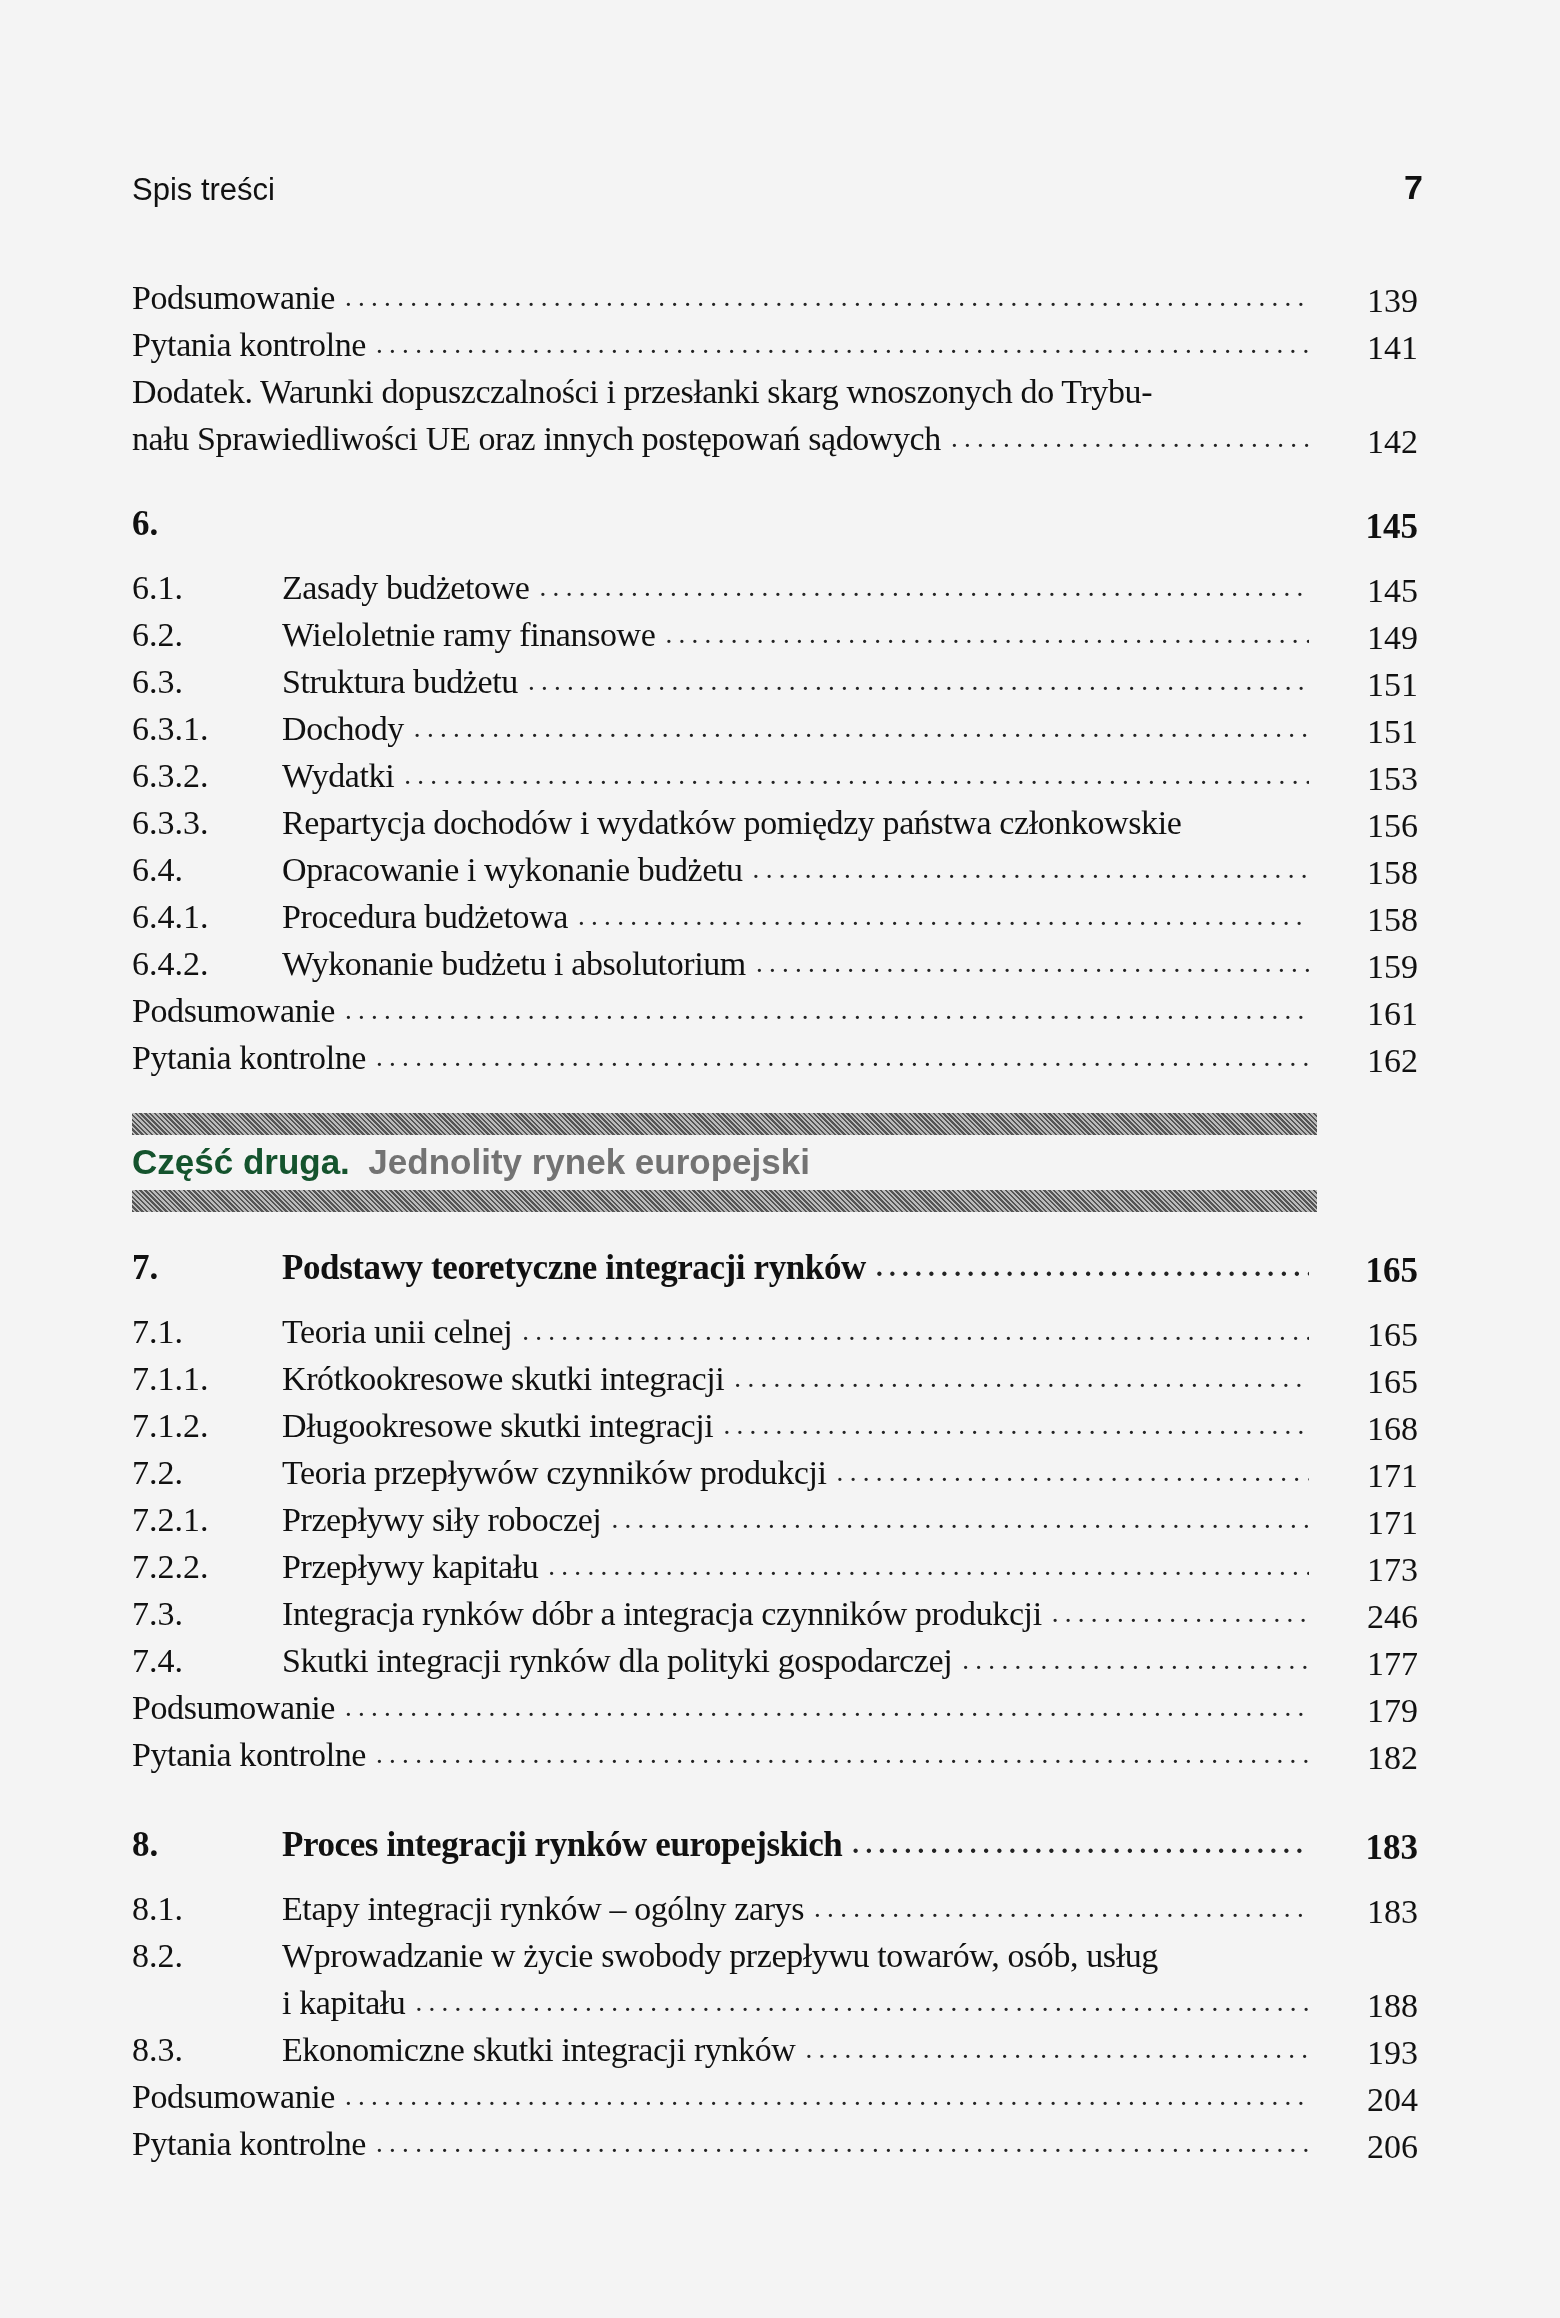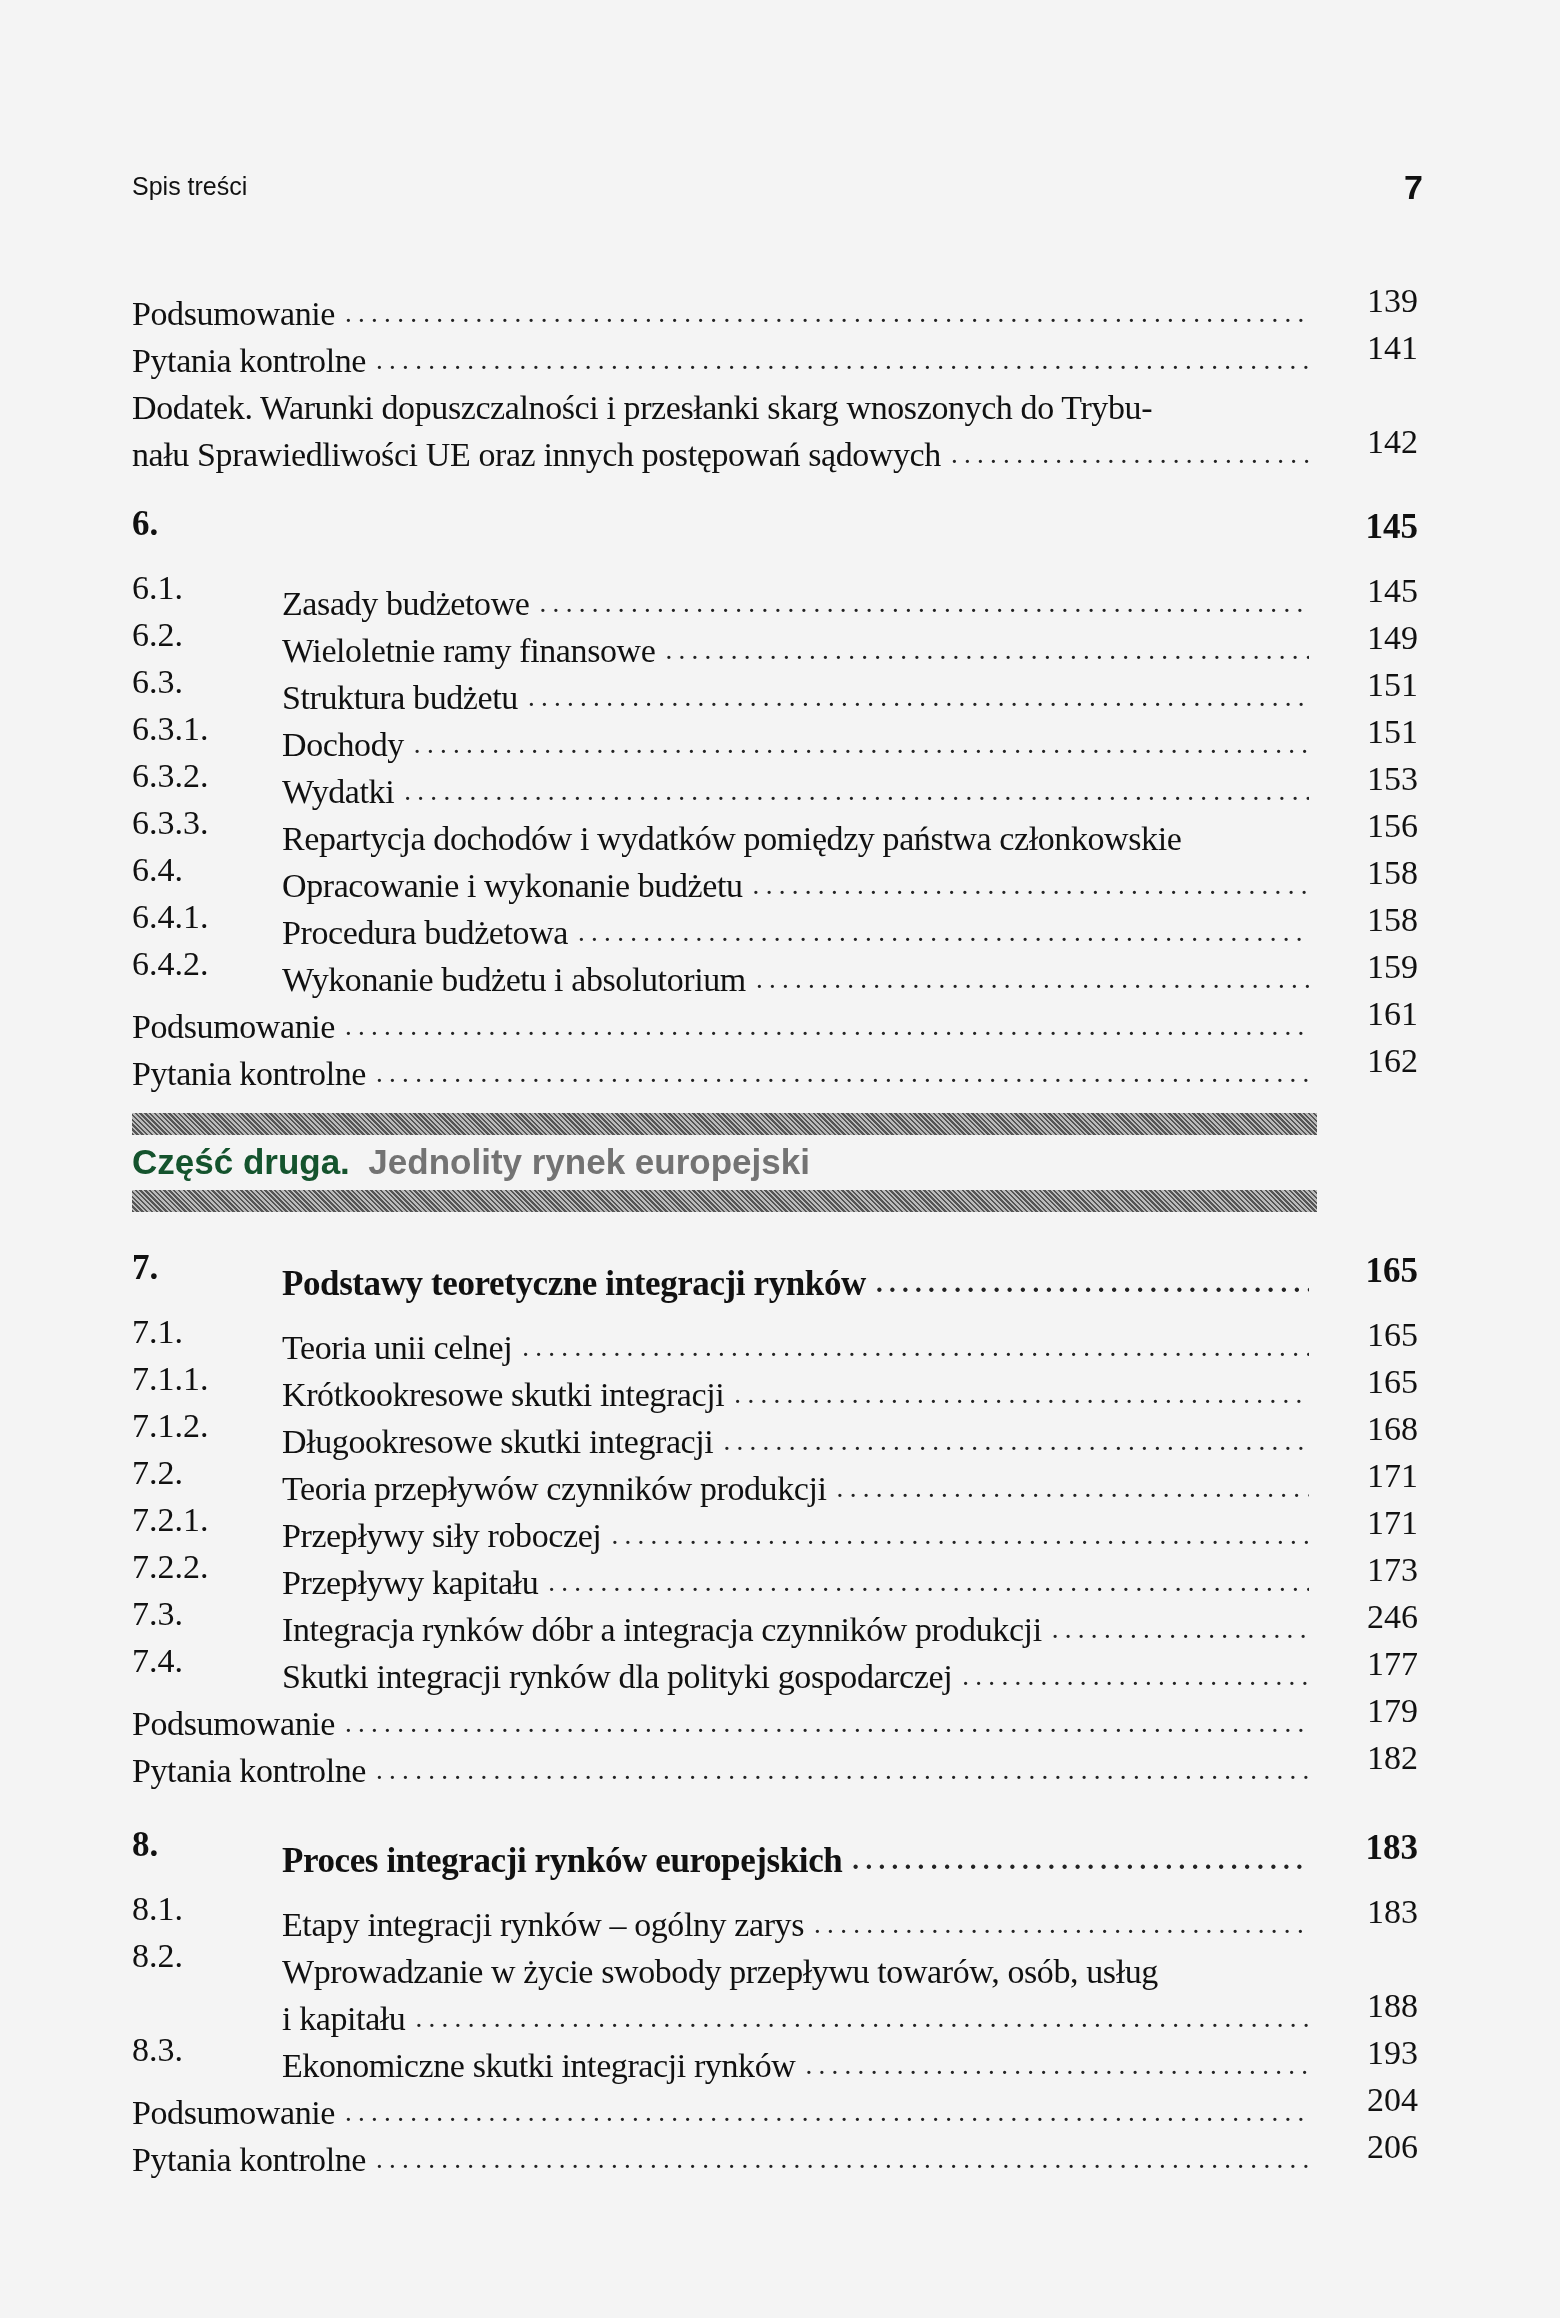--- a/index.html
+++ b/index.html
@@ -13,21 +13,21 @@
     position: relative;
     overflow: hidden;
     color: #111;
     font-family: "Liberation Serif", serif;
   }
   .running-head {
     position: absolute;
     left: 132px;
     top: 172px;
     font-family: "Liberation Sans", sans-serif;
-    font-size: 25px;
+    font-size: 31px;
     color: #111;
   }
   .folio {
     position: absolute;
     left: 1404px;
     top: 168px;
     font-family: "Liberation Sans", sans-serif;
     font-weight: bold;
     font-size: 34px;
     color: #111;
@@ -46,21 +46,21 @@
   }
   .row .num {
     position: absolute;
     left: 0;
     top: 0;
   }
   .row .title-wrap {
     position: absolute;
     left: 150px;
     right: 109px;
-    top: 16px;
+    top: 0;
     display: flex;
     align-items: flex-end;
     overflow: hidden;
   }
   .row.flush .title-wrap {
     left: 0;
   }
   .row .title {
     flex: 0 0 auto;
     letter-spacing: -0.4px;

